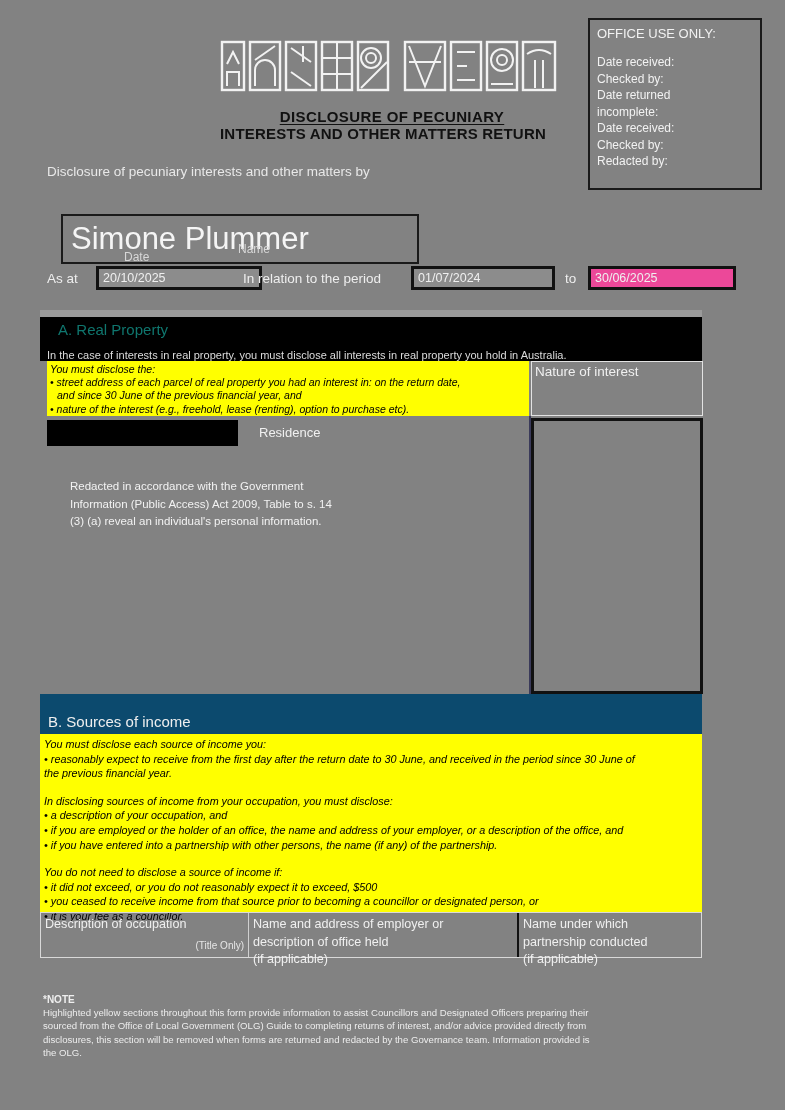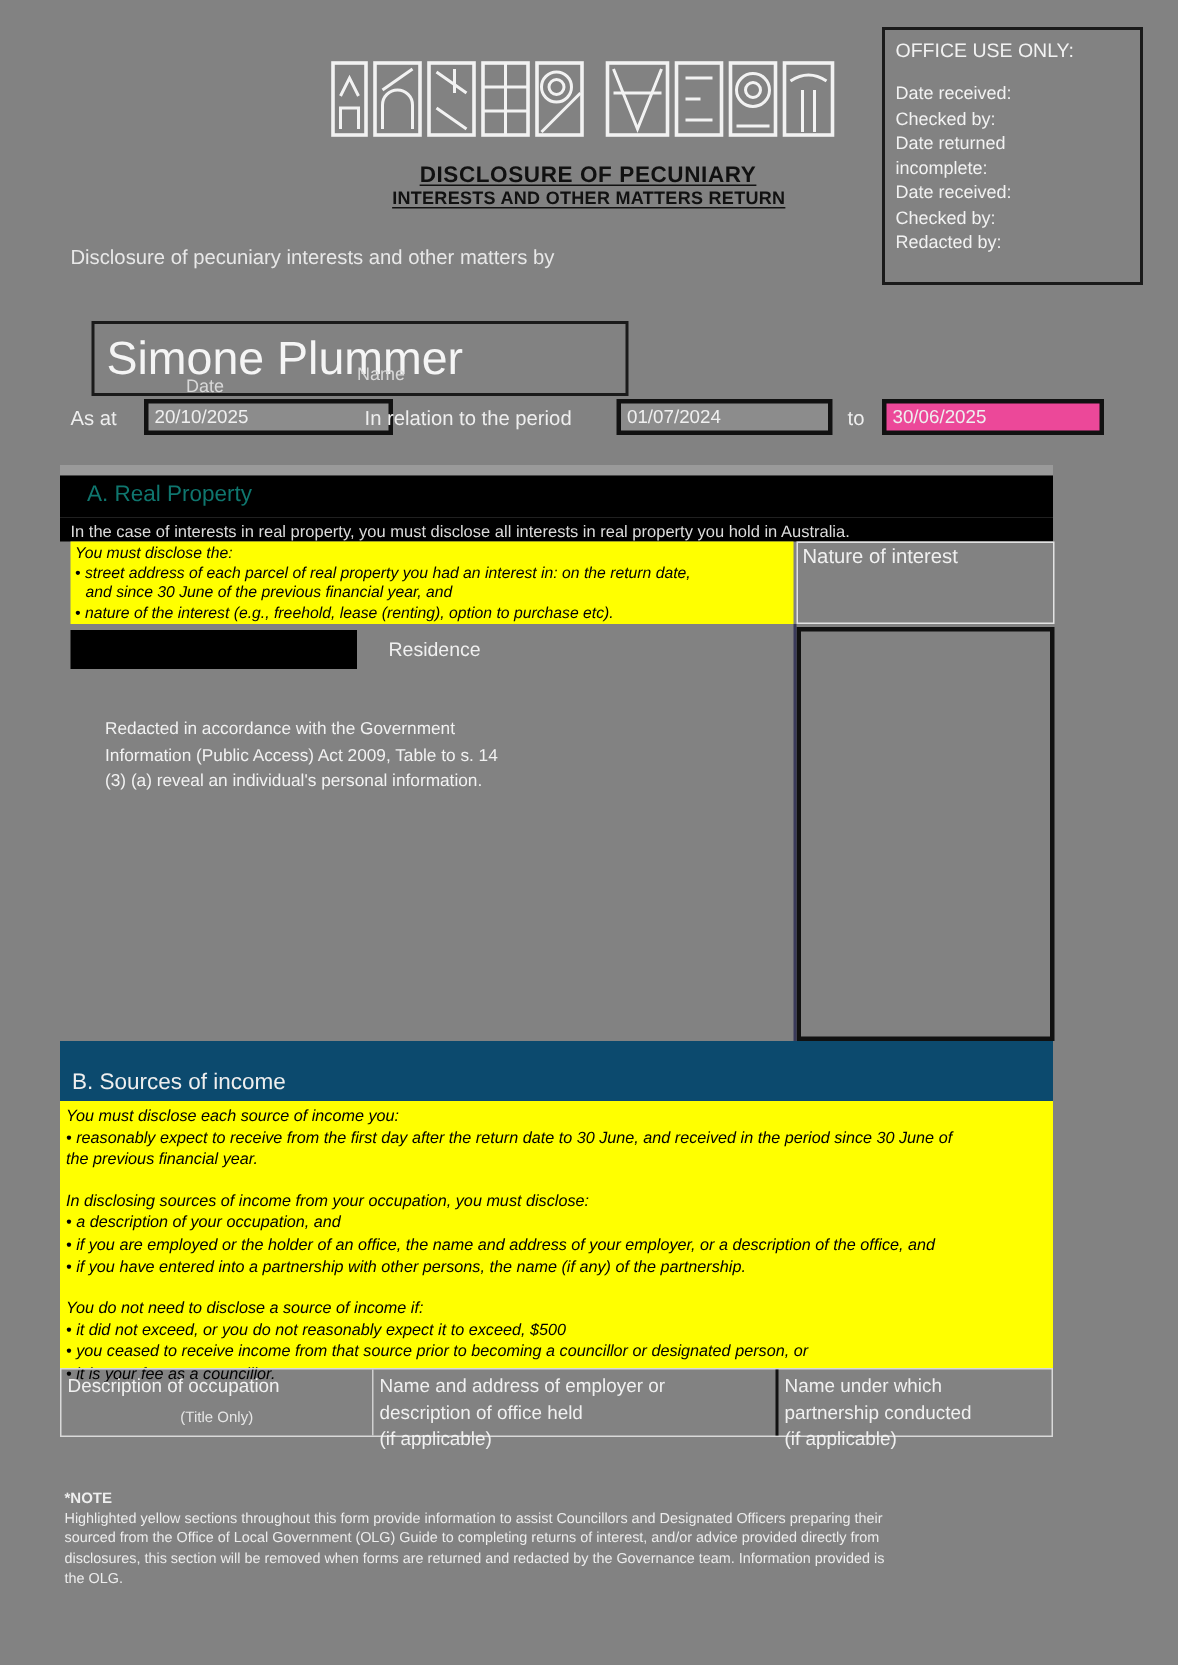--- a/index.html
+++ b/index.html
@@ -19,22 +19,22 @@
   .logo-svg{display:block;width:340px;height:58px;}
 
   .title1{
     position:absolute;left:222px;top:108px;width:340px;
     text-align:center;font-weight:bold;font-size:15px;letter-spacing:.4px;
     color:#111;text-decoration:underline;text-underline-offset:2px;
     white-space:nowrap;
   }
   .title2{
     position:absolute;left:220px;top:125px;width:345px;
-    text-align:center;font-weight:bold;font-size:12px;letter-spacing:.2px;
-    color:#111;text-decoration:underline;text-underline-offset:2px;
+    font-weight:bold;font-size:15px;letter-spacing:.2px;
+    color:#111;text-underline-offset:2px;
     white-space:nowrap;
   }
 
   
   .office-box{
     position:absolute;left:588px;top:18px;width:174px;height:172px;
     border:2px solid #1a1a1a;background:#828282;box-sizing:border-box;
     padding:6px 6px 0 7px;
   }
   .office-title{font-size:13px;color:#f2f2f2;line-height:16px;}
@@ -117,21 +117,21 @@
   
   .btable{
     position:absolute;left:40px;top:912px;width:662px;height:46px;
     border:1px solid #d9d9d9;box-sizing:border-box;display:flex;
   }
   .bcol{box-sizing:border-box;padding:3px 4px 0 4px;position:relative;}
   .bcol.c1{width:208px;border-right:1px solid #d0d0d0;}
   .bcol.c2{width:270px;border-right:2px solid #111;}
   .bcol.c3{width:182px;}
   .bcol .line{font-size:12.6px;line-height:17.5px;color:#f0f0f0;white-space:nowrap;}
-  .bcol .sub{font-size:10px;color:#e6e6e6;text-align:center;display:block;margin-top:6px;}
+  .bcol .sub{font-size:10px;color:#e6e6e6;text-align:right;display:block;margin-top:6px;}
 
   
   .note{position:absolute;left:43px;top:994px;width:710px;}
   .note .nh{font-size:10px;font-weight:bold;color:#efefef;line-height:12px;}
   .note p{margin:0;font-size:9.6px;line-height:13.4px;color:#ededed;}
 </style>
 </head>
 <body>
 
 <div class="page">

